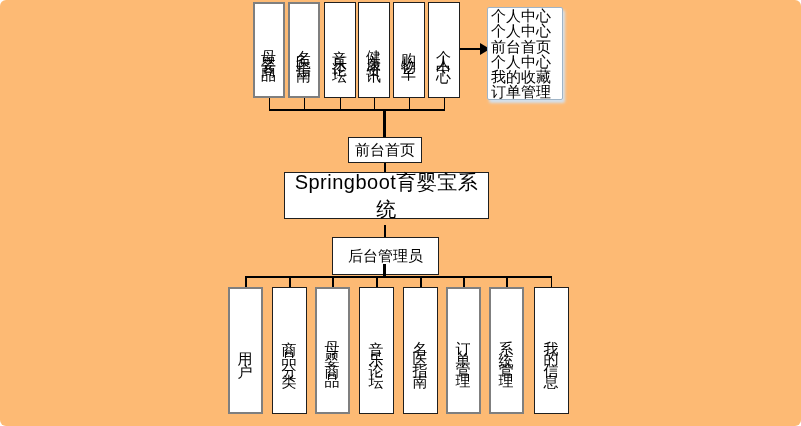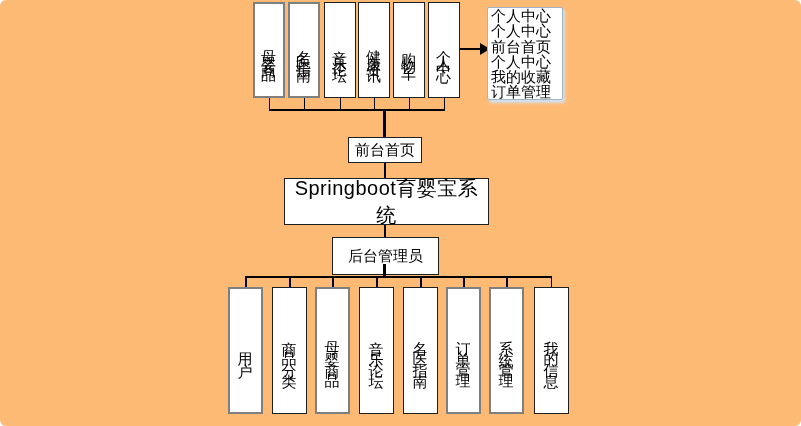--- a/index.html
+++ b/index.html
@@ -120,21 +120,21 @@
   <div class="ln" style="left:443.5px; top:98px; width:1.5px; height:11px;"></div>
   <div class="ln" style="left:268.5px; top:109px; width:176.5px; height:1.5px;"></div>
   <div class="ln" style="left:383px; top:109px; width:3px; height:29px;"></div>
 
   <div class="node b-black hlabel" style="left:348px; top:137px; width:74px; height:26px;">
     <span>前台首页</span>
   </div>
 
   <div class="ln" style="left:384px; top:163px; width:2px; height:15px;"></div>
 
-  <div class="node b-black hlabel-big" style="left:284px; top:178px; width:205px; height:47px;">
+  <div class="node b-black hlabel-big" style="left:284px; top:172px; width:205px; height:47px;">
     <span>Springboot育婴宝系统</span>
   </div>
 
   <div class="ln" style="left:384px; top:225px; width:2px; height:12px;"></div>
 
   <div class="node b-black hlabel" style="left:332px; top:237px; width:107px; height:38px;">
     <span>后台管理员</span>
   </div>
 
   <div class="ln" style="left:383px; top:264px; width:3px; height:12px;"></div>

